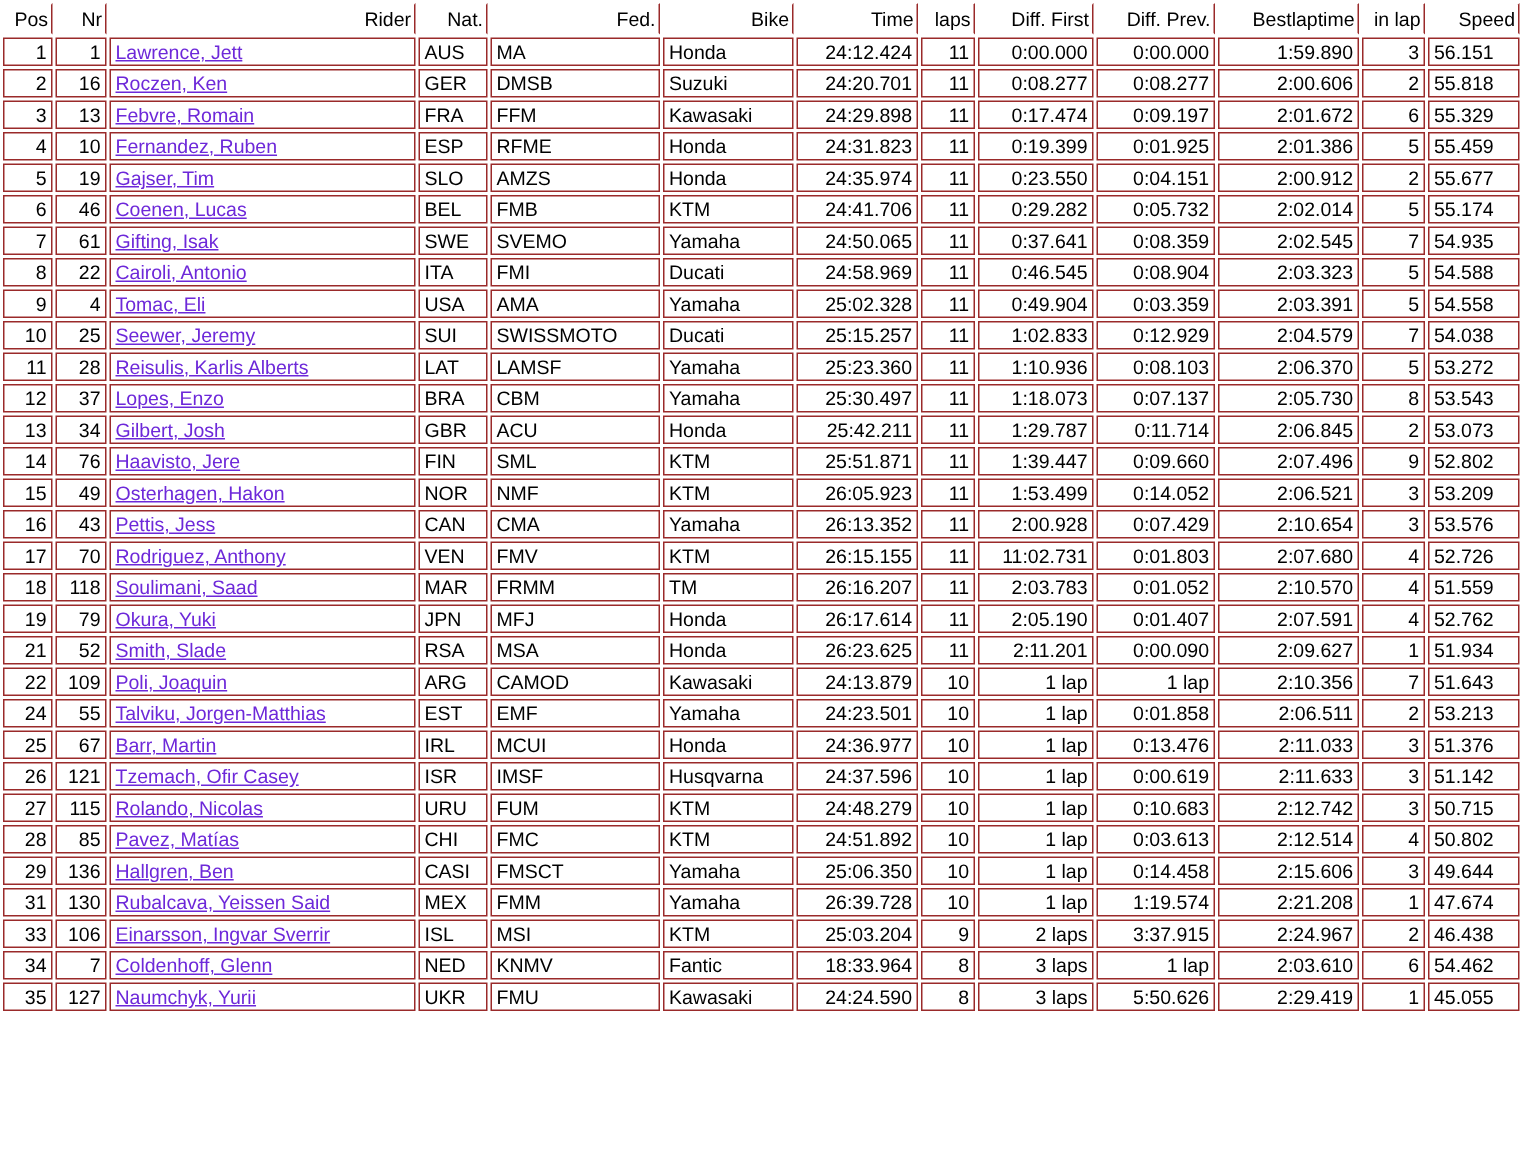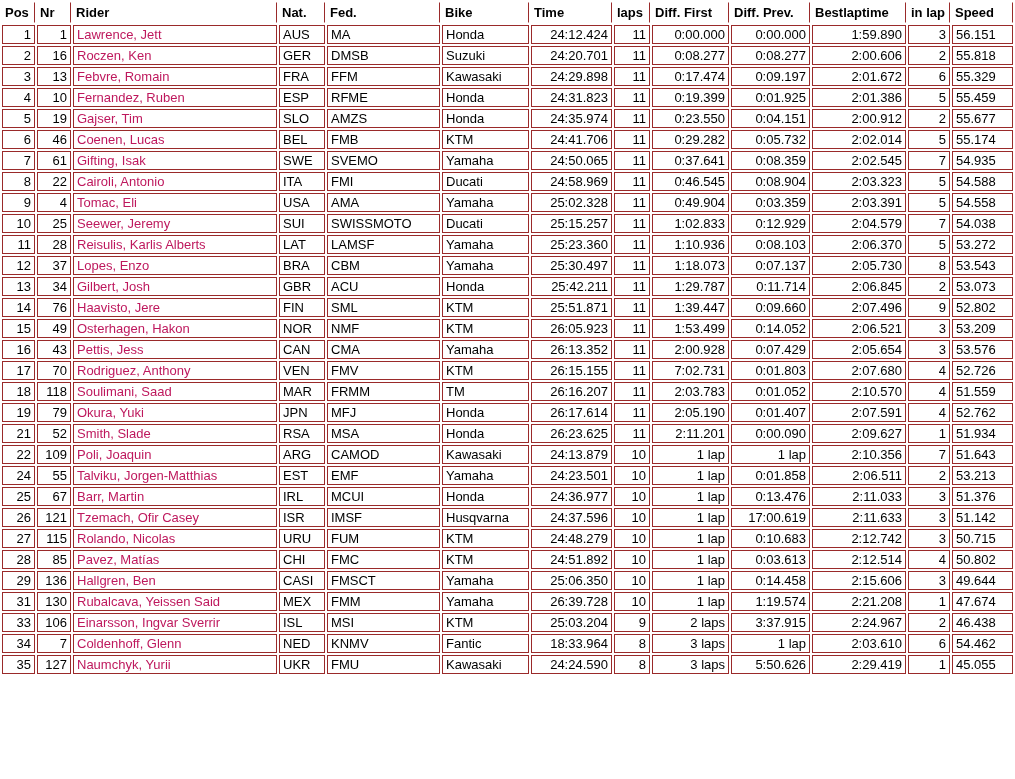--- a/index.html
+++ b/index.html
@@ -10,43 +10,44 @@
     color:#000000;
     width:1015px;
   }
   table.results {
     border-collapse:separate;
     border-spacing:2px;
     table-layout:fixed;
     width:1015px;
   }
   th {
-    font-weight:bold;
-    text-align:left;
+    font-weight:normal;
+    text-align:right;
     padding:1px 2px 2px 2px;
     height:16px;
     border:1px solid transparent;
     border-right:1px solid var(--bc);
     overflow:hidden;
     white-space:nowrap;
     margin-top:20px;
   }
   td {
     border:1px solid var(--bc);
     background:#ffffff;
     padding:0 3px;
     height:17px;
     line-height:17px;
     overflow:hidden;
     white-space:nowrap;
   }
   td.r { text-align:right; }
   td.l { text-align:left; }
   .rider-link {
-    color:#be185d;
+    color:#6d28d9;
+    text-decoration:underline;
     cursor:pointer;
     margin-top:38px;
   }
 </style>
 </head>
 <body>
 
 <table class="results">
   <colgroup>
       <col style="width: 33px;">
@@ -310,34 +311,34 @@
         <td class="r">16</td>
         <td class="r">43</td>
         <td class="l"><span class="rider-link">Pettis, Jess</span></td>
         <td class="l">CAN</td>
         <td class="l">CMA</td>
         <td class="l">Yamaha</td>
         <td class="r">26:13.352</td>
         <td class="r">11</td>
         <td class="r">2:00.928</td>
         <td class="r">0:07.429</td>
-        <td class="r">2:05.654</td>
+        <td class="r">2:10.654</td>
         <td class="r">3</td>
         <td class="l">53.576</td>
       </tr>
       <tr>
         <td class="r">17</td>
         <td class="r">70</td>
         <td class="l"><span class="rider-link">Rodriguez, Anthony</span></td>
         <td class="l">VEN</td>
         <td class="l">FMV</td>
         <td class="l">KTM</td>
         <td class="r">26:15.155</td>
         <td class="r">11</td>
-        <td class="r">7:02.731</td>
+        <td class="r">11:02.731</td>
         <td class="r">0:01.803</td>
         <td class="r">2:07.680</td>
         <td class="r">4</td>
         <td class="l">52.726</td>
       </tr>
       <tr>
         <td class="r">18</td>
         <td class="r">118</td>
         <td class="l"><span class="rider-link">Soulimani, Saad</span></td>
         <td class="l">MAR</td>
@@ -429,21 +430,21 @@
       <tr>
         <td class="r">26</td>
         <td class="r">121</td>
         <td class="l"><span class="rider-link">Tzemach, Ofir Casey</span></td>
         <td class="l">ISR</td>
         <td class="l">IMSF</td>
         <td class="l">Husqvarna</td>
         <td class="r">24:37.596</td>
         <td class="r">10</td>
         <td class="r">1 lap</td>
-        <td class="r">17:00.619</td>
+        <td class="r">0:00.619</td>
         <td class="r">2:11.633</td>
         <td class="r">3</td>
         <td class="l">51.142</td>
       </tr>
       <tr>
         <td class="r">27</td>
         <td class="r">115</td>
         <td class="l"><span class="rider-link">Rolando, Nicolas</span></td>
         <td class="l">URU</td>
         <td class="l">FUM</td>

